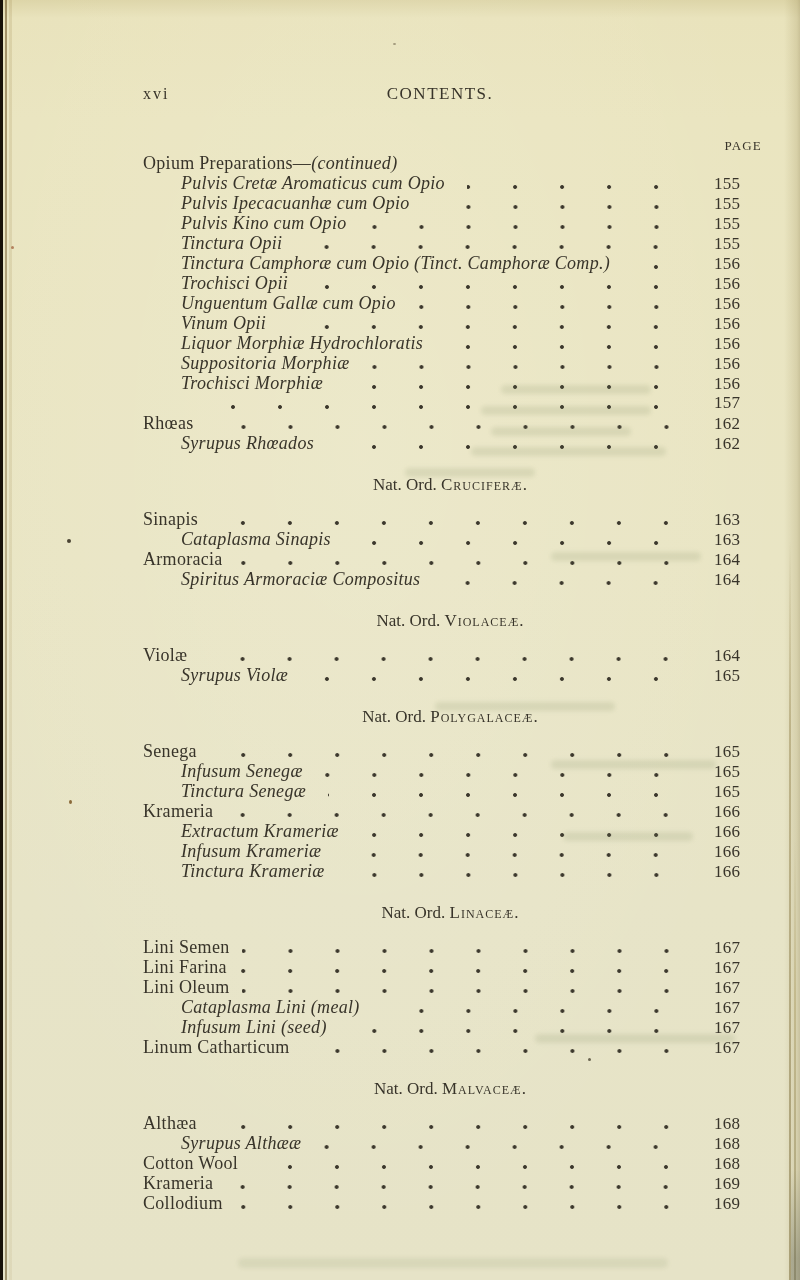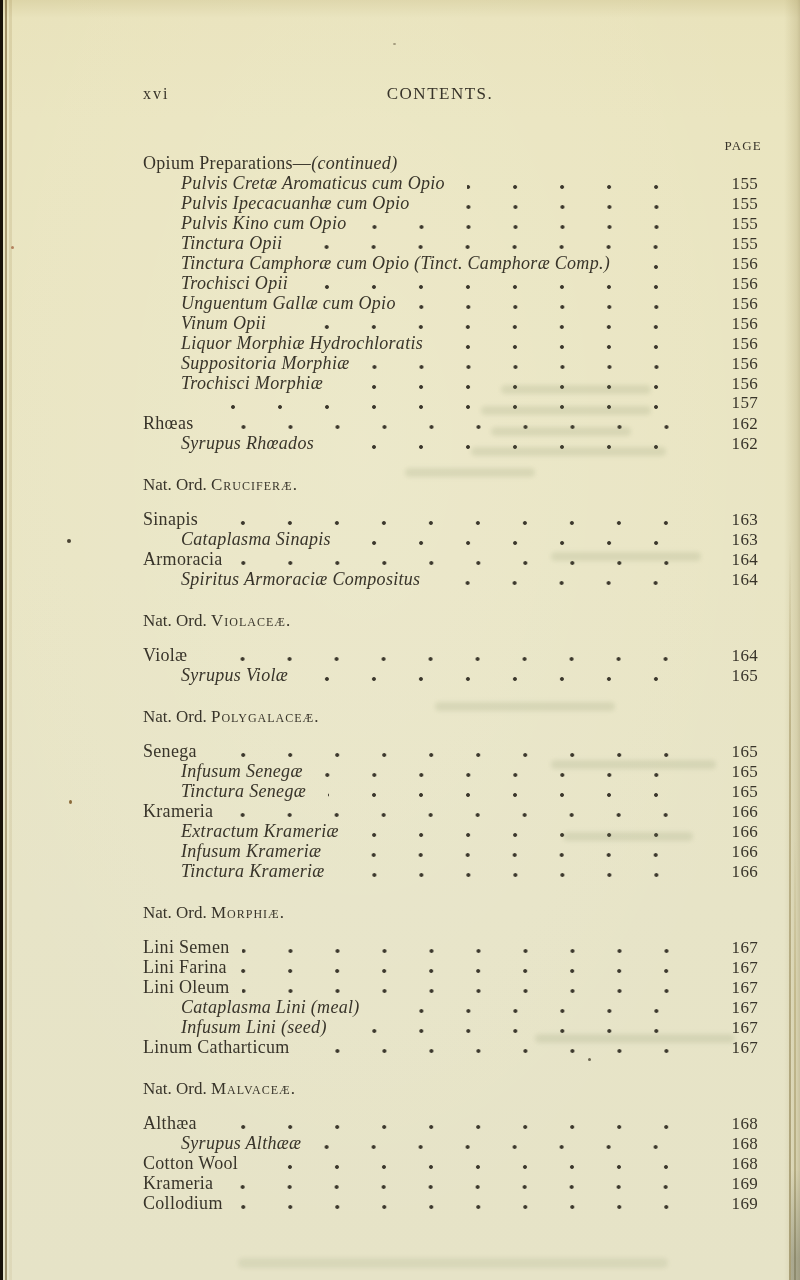--- a/index.html
+++ b/index.html
@@ -78,26 +78,26 @@
     flex: 1 1 auto; align-self: flex-end;
     height: 15px; min-width: 22px;
     margin: 0 4px 0 12px;
     background-image: radial-gradient(circle at 3px 9px, #3b372c 1.5px, rgba(59,55,44,0) 2.3px);
     background-size: 47px 15px;
     background-repeat: repeat-x;
     background-position: right 0 bottom 0;
   }
   .toc-page {
     flex: 0 0 auto; width: 44px;
-    text-align: right; font-size: 17px;
+    font-size: 17px;
   }
   .nat-ord-heading {
     margin-top: 22px; margin-bottom: 14px;
     height: 20px; line-height: 20px;
-    text-align: left; font-size: 17px;
+    text-align: center; font-size: 17px;
   }
   .h-name { font-variant: small-caps; letter-spacing: 1px; }
   
   .ghost {
     position: absolute; height: 9px; border-radius: 5px;
     background: rgba(122,138,96,0.16);
     filter: blur(2px);
     pointer-events: none;
   }
   .g1 { left: 498px; top: 385px; width: 150px; }
@@ -263,21 +263,21 @@
         <div class="toc-row indent">
           <span class="toc-label italic">Infusum Krameriæ</span>
           <span class="toc-leader"></span>
           <span class="toc-page">166</span>
         </div>
         <div class="toc-row indent">
           <span class="toc-label italic">Tinctura Krameriæ</span>
           <span class="toc-leader"></span>
           <span class="toc-page">166</span>
         </div>
-        <div class="nat-ord-heading"><span class="h-prefix">Nat. Ord. </span><span class="h-name">Morphiæ.</span></div>
+        <div class="nat-ord-heading"><span class="h-prefix">Nat. Ord. </span><span class="h-name">Linaceæ.</span></div>
         <div class="toc-row">
           <span class="toc-label">Lini Semen</span>
           <span class="toc-leader"></span>
           <span class="toc-page">167</span>
         </div>
         <div class="toc-row">
           <span class="toc-label">Lini Farina</span>
           <span class="toc-leader"></span>
           <span class="toc-page">167</span>
         </div>

